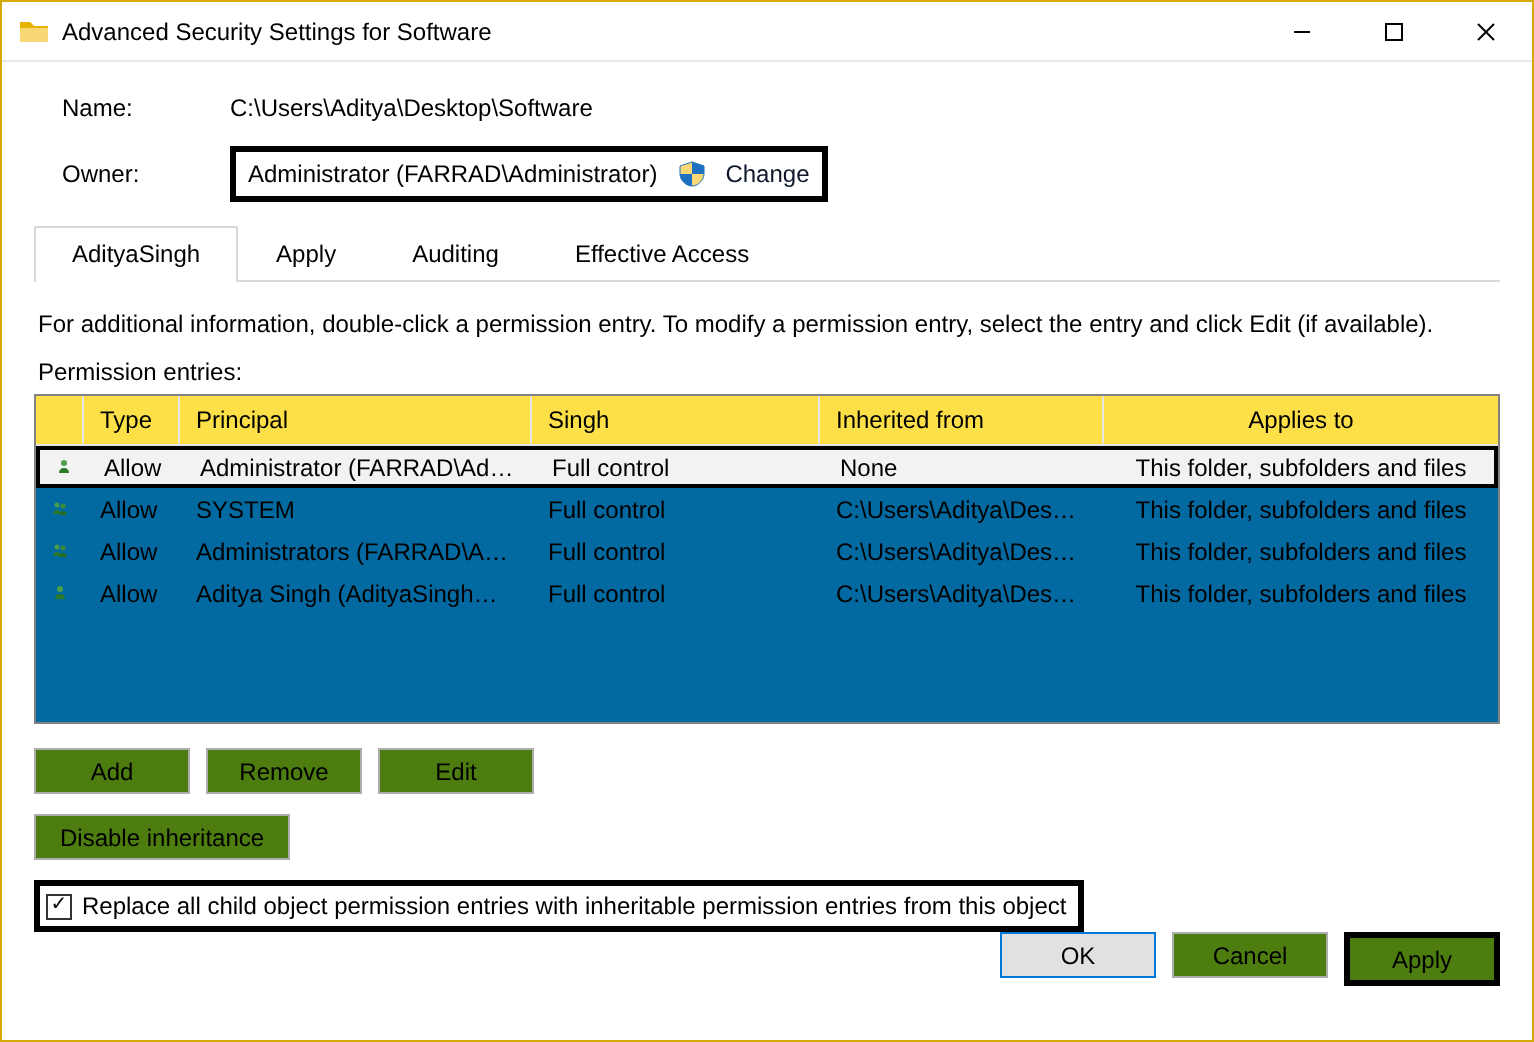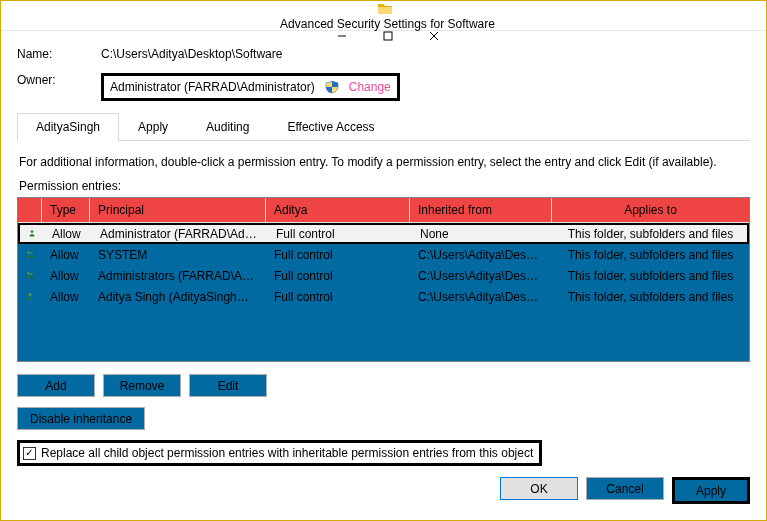--- a/index.html
+++ b/index.html
@@ -1,51 +1,51 @@
 <!DOCTYPE html>
 <html><head>
 <meta charset="utf-8">
 <style>
   * { box-sizing: border-box; font-family: "Segoe UI", Tahoma, sans-serif; }
   body { margin:0; background:#fff; width:767px; height:521px; border:1px solid #d4a90a; position:relative; font-size:12px; color:#000; }
-  .titlebar { height:30px; display:flex; align-items:center; padding:0 0 0 8px; border-bottom:1px solid #e8e8e8;flex-direction:column;}
+  .titlebar { height:30px; display:flex; align-items:center; padding:0 0 0 8px; border-bottom:1px solid #e8e8e8;}
   .titlebar .ticon { width:16px; height:16px; margin-right:6px; }
   .titlebar .title { flex:1; font-size:12px; }
   .winbtns { display:flex; height:100%; }
   .winbtn { width:46px; display:flex; align-items:center; justify-content:center; }
   .content { padding:10px 16px 0 16px; }
-  .row { display:flex; align-items:flex-start; margin:6px 0 12px 0; }
+  .row { display:flex; align-items:center; margin:6px 0 12px 14px; }
   .lbl { width:84px; }
   .ownerbox { border:3px solid #000; padding:4px 6px; display:flex; align-items:center; gap:10px; }
   .shield { width:14px; height:14px; display:inline-block; vertical-align:middle;}
-  .changelink { color:#ec4899; }
+  .changelink { color:#0f172a; }
   .tabs { display:flex; border-bottom:1px solid #d9d9d9; margin-top:8px;}
   .tab { padding:6px 18px 7px; border:1px solid transparent; border-bottom:none; margin-bottom:-1px; position:relative;}
   .tab.active { border-color:#d9d9d9; background:#fff; }
   .info { margin:14px 2px 10px; }
   .entries-label { margin:4px 2px 4px; }
   .table { border:1px solid #828282; }
-  .thead { display:flex; background:#ef4444; border-bottom:1px solid #e5e5e5;}
+  .thead { display:flex; background:#fde047; border-bottom:1px solid #e5e5e5;}
   .th { padding:5px 8px; font-size:12px; border-right:1px solid #e5e5e5;}
   .tbody { height:138px; overflow:hidden; background:#0369a1;}
   .tr { display:flex; align-items:center; height:21px; }
   .tr.sel { border:2px solid #000; background:#f2f2f2;}
   .td { padding:0 8px; overflow:hidden; white-space:nowrap; text-overflow:ellipsis; font-size:12px;}
   .c-icon{ width:24px; flex:0 0 24px; display:flex; align-items:center; justify-content:center;}
   .c-type{ width:48px; flex:0 0 48px;}
   .c-principal{ width:176px; flex:0 0 176px;}
   .c-access{ width:144px; flex:0 0 144px;}
   .c-inherit{ width:142px; flex:0 0 142px;}
   .c-applies{ flex:1;text-align:center;}
   .usericon { width:16px; height:16px;}
   .btnrow { display:flex; gap:8px; margin:12px 0 10px 0;}
-  .btn { min-width:78px; height:23px; background:#0369a1; border:1px solid #adadad; font-size:12px; display:flex; align-items:center; justify-content:center; padding:0 12px;}
+  .btn { min-width:78px; height:23px; background:#4d7c0f; border:1px solid #adadad; font-size:12px; display:flex; align-items:center; justify-content:center; padding:0 12px;}
   .checkrow { border:3px solid #000; display:inline-flex; align-items:center; padding:3px 6px 3px 3px; gap:5px;}
   .chk { width:13px; height:13px; border:1px solid #333; display:flex; align-items:center; justify-content:center; font-size:10px; line-height:1;}
-  .footer { position:absolute; bottom:16px; right:16px; display:flex; gap:8px;}
+  .footer { position:absolute; bottom:27px; right:16px; display:flex; gap:8px;}
   .footer .btn.ok { border:1px solid #0078d7; background:#e1e1e1;}
   .footer .btn.apply { border:3px solid #000; height:27px;}
 </style>
 </head>
 <body>
 
 <div class="titlebar">
   <span class="ticon">
     <svg viewBox="0 0 16 16">
         <path fill="#f8d775" d="M1 3h5l2 2h7v8H1z"></path>
@@ -101,21 +101,21 @@
   </div>
 
   <div class="info">For additional information, double-click a permission entry. To modify a permission entry, select the entry and click Edit (if available).</div>
   <div class="entries-label">Permission entries:</div>
 
   <div class="table">
     <div class="thead">
       <div class="th c-icon"></div>
       <div class="th c-type">Type</div>
       <div class="th c-principal">Principal</div>
-      <div class="th c-access">Aditya</div>
+      <div class="th c-access">Singh</div>
       <div class="th c-inherit">Inherited from</div>
       <div class="th c-applies" style="border-right:none">Applies to</div>
     </div>
     <div class="tbody" id="tbody">
         <div class="tr sel">
           <div class="td c-icon">
             <span class="usericon"><svg viewBox="0 0 16 16">
                 <circle cx="8" cy="5" r="3" fill="#4a9e4a"></circle>
                 <path d="M3 15c0-3 2-5 5-5s5 2 5 5z" fill="#2b7a2b"></path>
               </svg></span>

